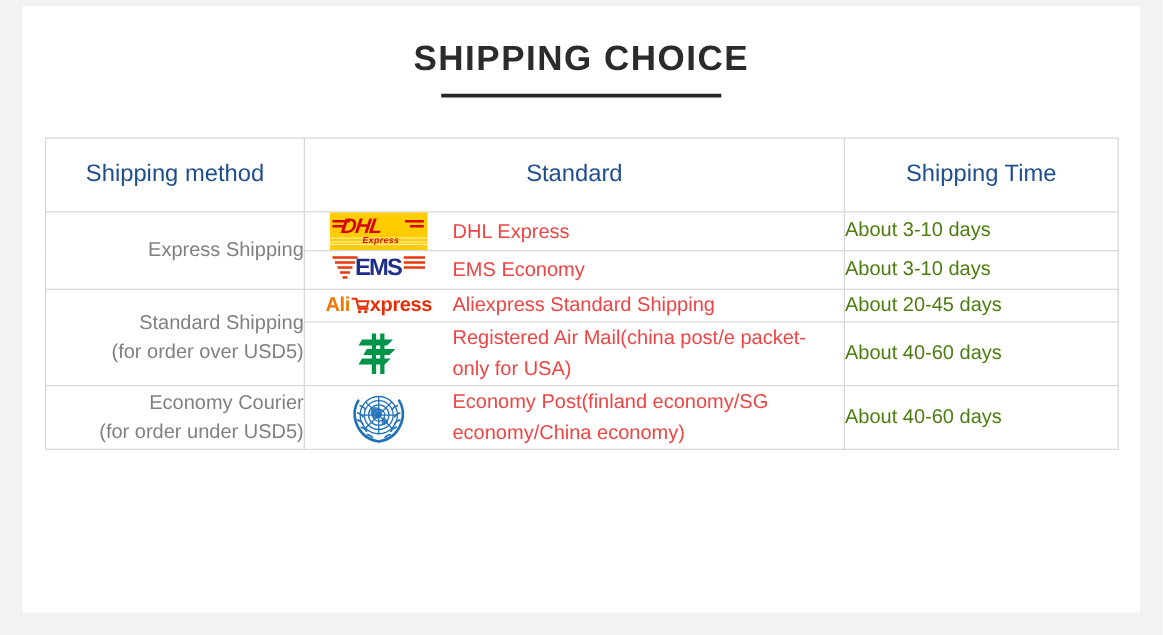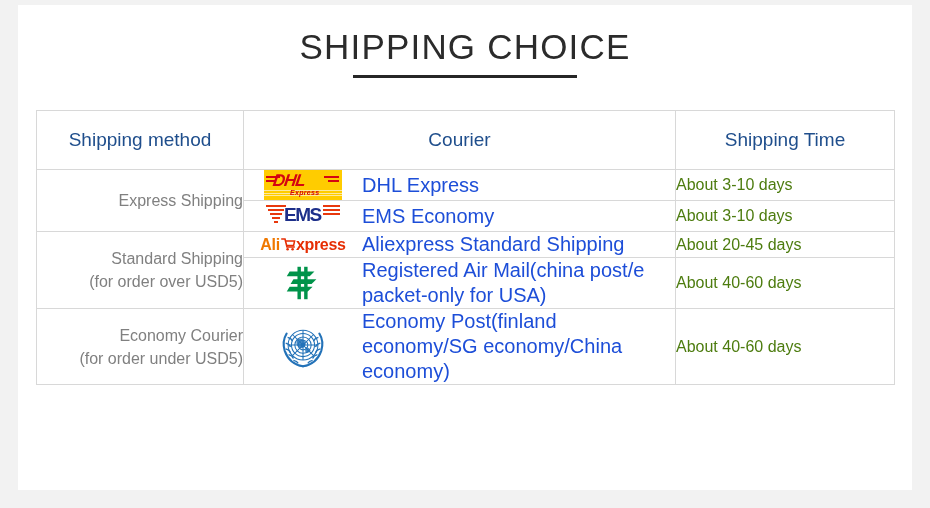--- a/index.html
+++ b/index.html
@@ -12,22 +12,22 @@
   .card{
     position:absolute;left:18px;top:5px;
     width:894px;height:485px;
     background:#ffffff;
   }
   .title-wrap{
     position:absolute;left:0;top:25px;width:894px;
     text-align:center;
   }
   .title{
-    font-size:35px;color:#2b2b2b;letter-spacing:1.2px;
-    font-weight:400;line-height:34px;
+    font-size:28px;color:#2b2b2b;letter-spacing:1.2px;
+    font-weight:700;line-height:34px;
   }
   .title-rule{
     width:224px;height:3px;background:#262626;
     margin:11px auto 0 auto;
   }
 
   .table{
     position:absolute;left:18px;top:105px;
     width:858px;
     border:1px solid #d8d8d8;
@@ -60,21 +60,21 @@
     padding:7px 0 7px 0;
   }
   .courier-row{
     display:flex;align-items:center;
   }
   .logo-box{
     width:118px;min-width:118px;
     display:flex;align-items:center;justify-content:center;
   }
   .courier-label{
-    color:#1d4ed8;font-size:20px;line-height:25px;
+    color:#ef4444;font-size:16px;line-height:25px;
     padding-right:12px;
   }
 
   
   .dhl{width:78px;height:30px;background:#ffcc00;position:relative;overflow:hidden;}
   .dhl .dtext{
     position:absolute;left:9px;top:1px;
     font-size:17px;font-weight:700;font-style:italic;
     color:#d40511;letter-spacing:-1px;
     font-family:"Liberation Sans",sans-serif;
@@ -141,21 +141,21 @@
   <table class="table">
     <colgroup>
       <col class="col-method">
         <col class="col-courier">
         <col class="col-time">
     </colgroup>
     <tbody>
 
       <tr>
         <td class="th">Shipping method</td>
-        <td class="th">Courier</td>
+        <td class="th">Standard</td>
         <td class="th">Shipping Time</td>
       </tr>
 
       <tr>
         <td class="method-cell" rowspan="2">Express Shipping</td>
         <td class="courier-cell">
           <div class="courier-row">
             <div class="logo-box">
               <div class="dhl">
                 <div class="bar b1"></div>

